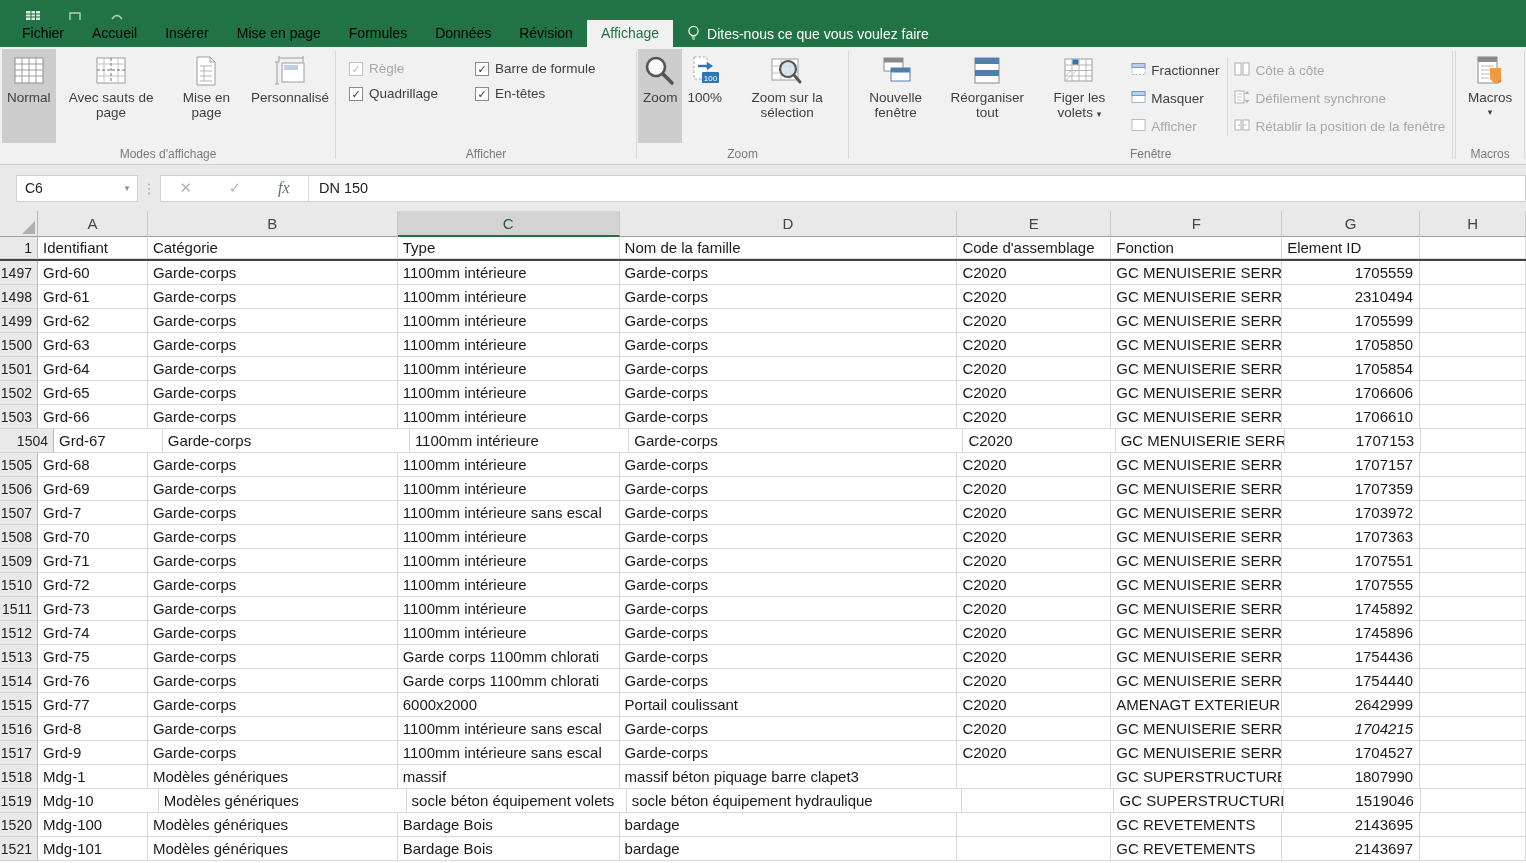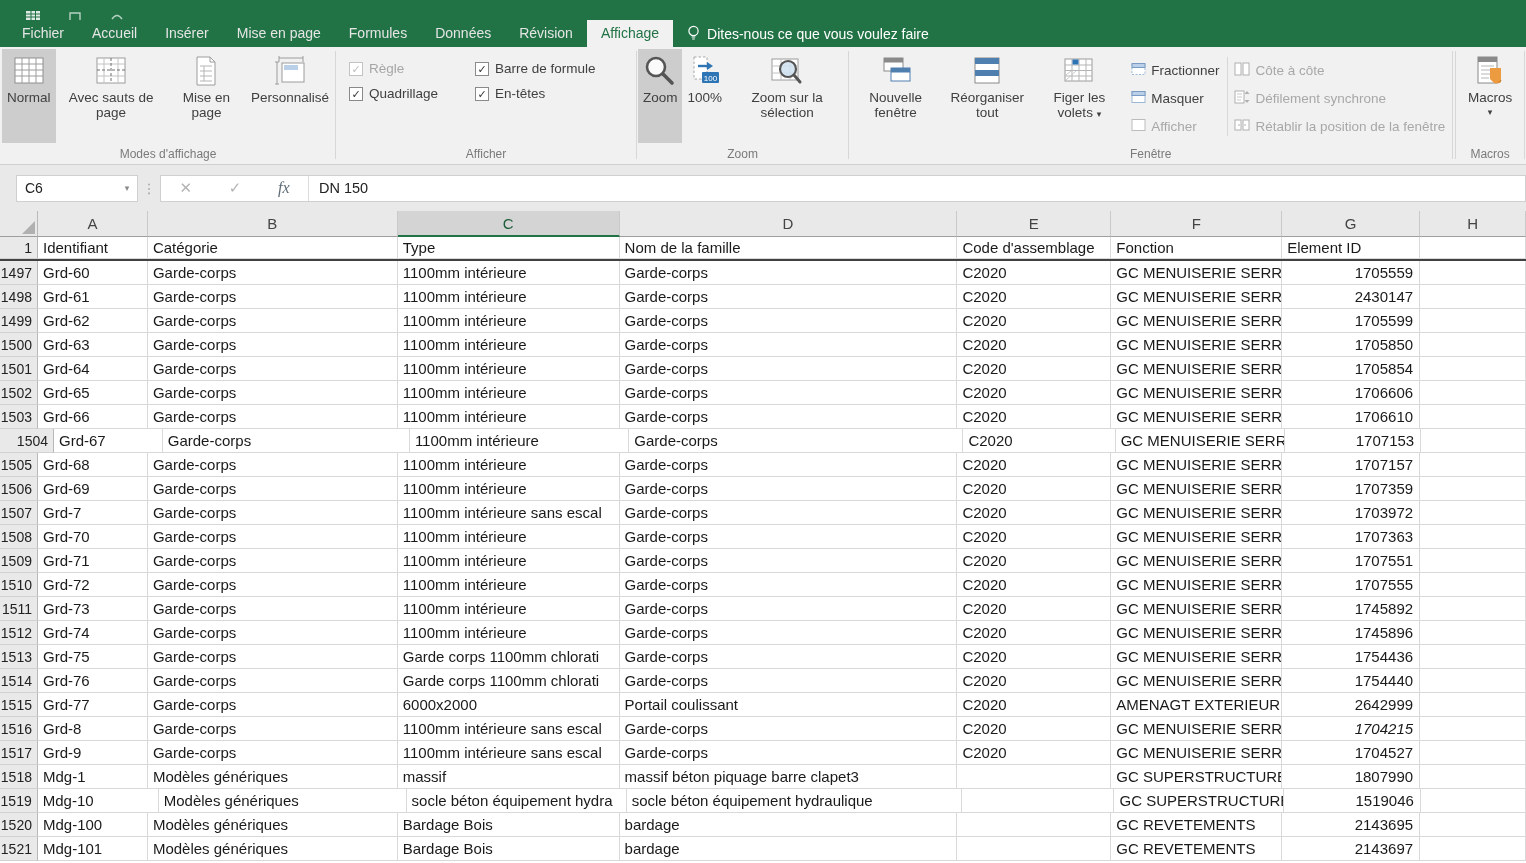--- a/index.html
+++ b/index.html
@@ -6,21 +6,21 @@
   html,body { width:1526px; height:863px; overflow:hidden;
     font-family:"Liberation Sans", sans-serif; background:#fff; }
 
   
   .titlebar { height:20px; background:#217346; display:flex; align-items:flex-end; }
   .titlebar .qat { display:flex; gap:28px; margin-left:26px; opacity:.85; }
   .titlebar .qicon { width:14px; height:9px; }
 
   
   .tabrow { height:27px; background:#217346; display:flex; align-items:stretch; padding-left:8px; }
-  .tab { padding:0 14px; line-height:27px; color:#e5e5e5; font-size:14px; cursor:default; white-space:nowrap; }
+  .tab { padding:0 14px; line-height:27px; color:#000000; font-size:14px; cursor:default; white-space:nowrap; }
   .tab.active { background:#f1f1f1; color:#217346; }
   .tellme { display:flex; align-items:center; gap:7px; color:#fff; font-size:14px; margin-left:14px; white-space:nowrap; }
 
   
   .ribbon { height:118px; background:#f1f1f1; border-bottom:1px solid #d0d0d0;
     display:flex; align-items:stretch; padding-left:2px; }
   .rgroup { display:flex; flex-direction:column; }
   .rgroup-content { flex:1; display:flex; align-items:flex-start; padding-top:2px; }
   .rgroup-label { height:18px; font-size:12px; color:#7a7a7a; text-align:center; line-height:16px; }
   .rdivider { width:1px; background:#d7d7d7; margin:4px 1px 5px 1px; }
@@ -396,21 +396,21 @@
         <div class="cell" style="width: 106px;"></div>
       </div>
       <div class="grow">
         <div class="gut" style="width: 38px;">1498</div>
         <div class="cell" style="width: 110px;">Grd-61</div>
         <div class="cell" style="width: 250px;">Garde-corps</div>
         <div class="cell" style="width: 222px;">1100mm intérieure</div>
         <div class="cell" style="width: 338px;">Garde-corps</div>
         <div class="cell" style="width: 154px;">C2020</div>
         <div class="cell" style="width: 171px;">GC MENUISERIE SERRU</div>
-        <div class="cell right" style="width: 138px;">2430147</div>
+        <div class="cell right" style="width: 138px;">2310494</div>
         <div class="cell" style="width: 106px;"></div>
       </div>
       <div class="grow">
         <div class="gut" style="width: 38px;">1499</div>
         <div class="cell" style="width: 110px;">Grd-62</div>
         <div class="cell" style="width: 250px;">Garde-corps</div>
         <div class="cell" style="width: 222px;">1100mm intérieure</div>
         <div class="cell" style="width: 338px;">Garde-corps</div>
         <div class="cell" style="width: 154px;">C2020</div>
         <div class="cell" style="width: 171px;">GC MENUISERIE SERRU</div>
@@ -623,21 +623,21 @@
         <div class="cell" style="width: 338px;">massif béton piquage barre clapet3</div>
         <div class="cell" style="width: 154px;"></div>
         <div class="cell" style="width: 171px;">GC SUPERSTRUCTURE</div>
         <div class="cell right" style="width: 138px;">1807990</div>
         <div class="cell" style="width: 106px;"></div>
       </div>
       <div class="grow">
         <div class="gut" style="width: 38px;">1519</div>
         <div class="cell" style="width: 122px;">Mdg-10</div>
         <div class="cell" style="width: 250px;">Modèles génériques</div>
-        <div class="cell" style="width: 222px;">socle béton équipement hydra</div>
+        <div class="cell" style="width: 222px;">socle béton équipement volets</div>
         <div class="cell" style="width: 338px;">socle béton équipement hydraulique</div>
         <div class="cell" style="width: 154px;"></div>
         <div class="cell" style="width: 171px;">GC SUPERSTRUCTURE</div>
         <div class="cell right" style="width: 138px;">1519046</div>
         <div class="cell" style="width: 106px;"></div>
       </div>
       <div class="grow">
         <div class="gut" style="width: 38px;">1520</div>
         <div class="cell" style="width: 110px;">Mdg-100</div>
         <div class="cell" style="width: 250px;">Modèles génériques</div>

